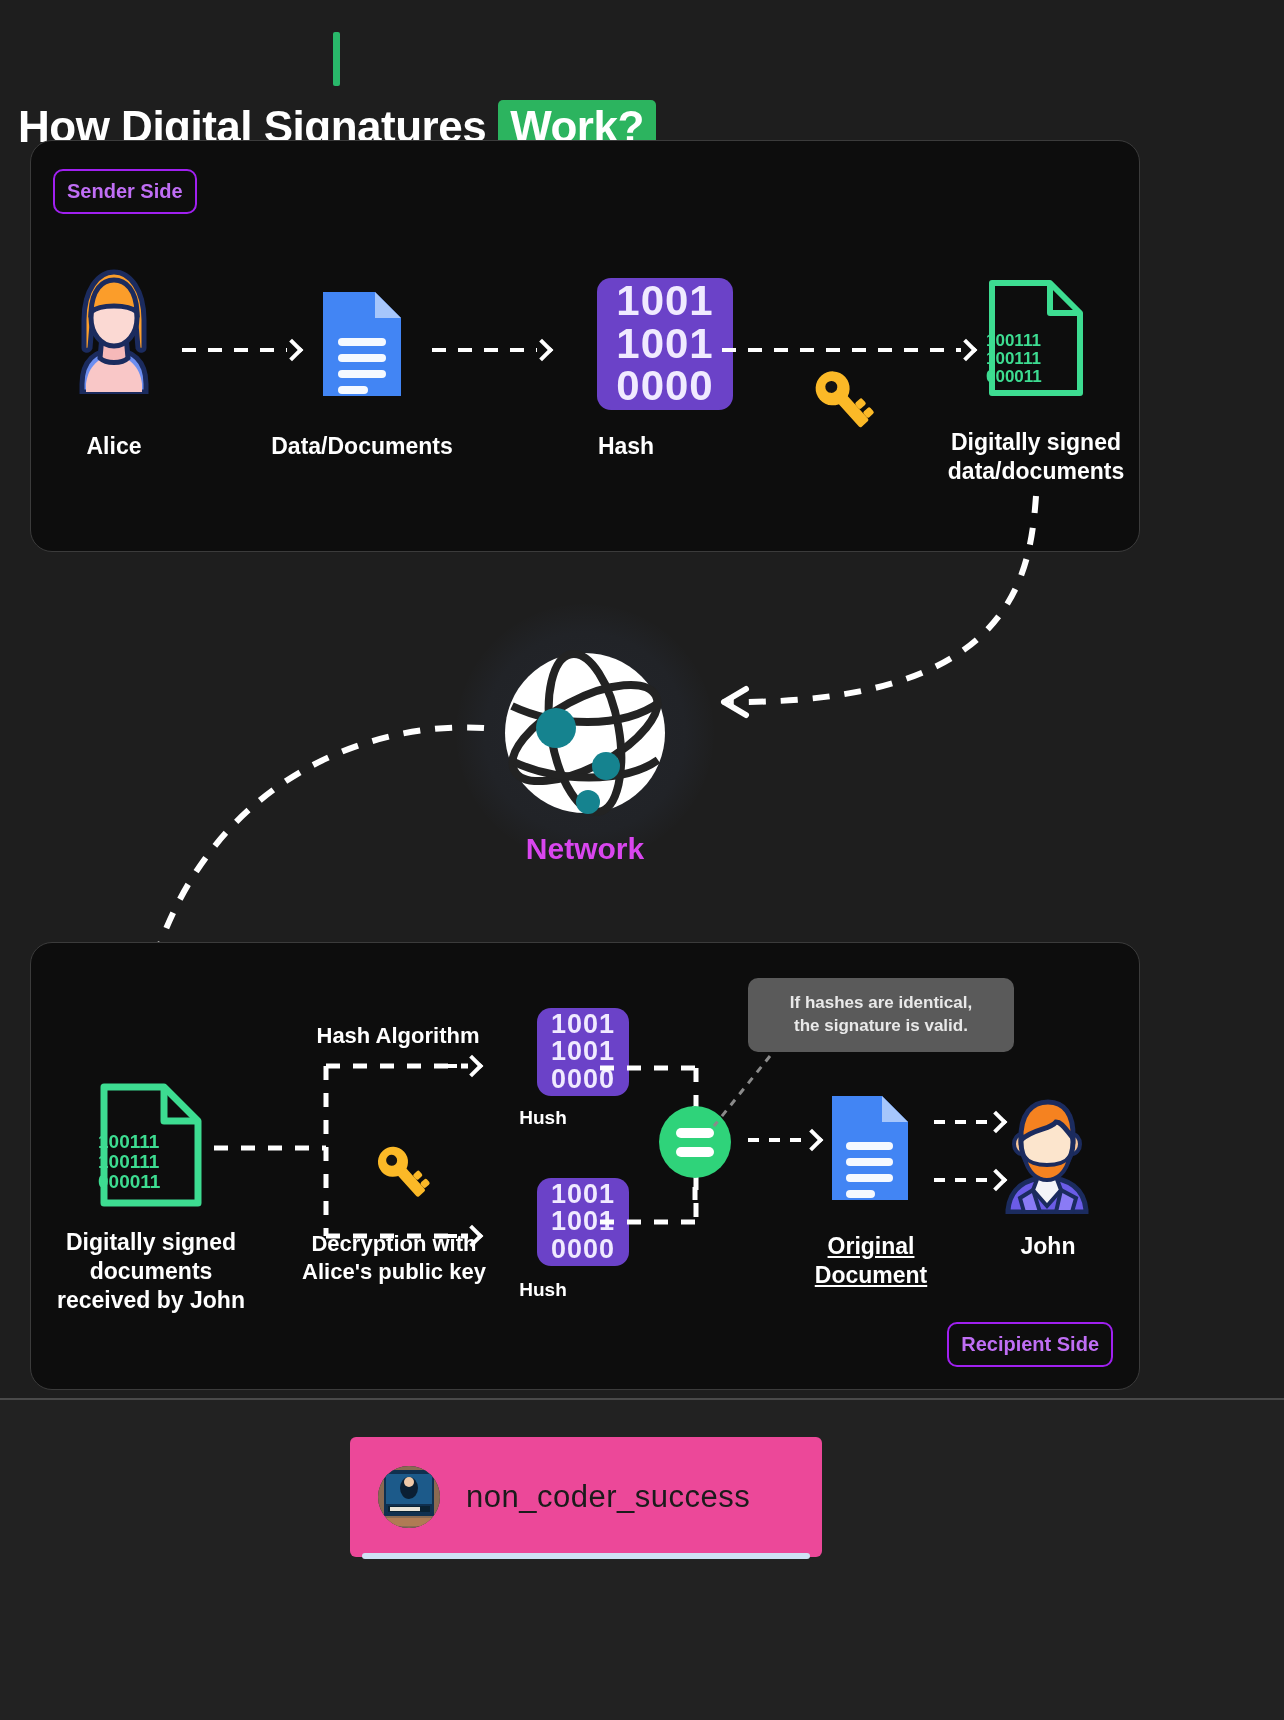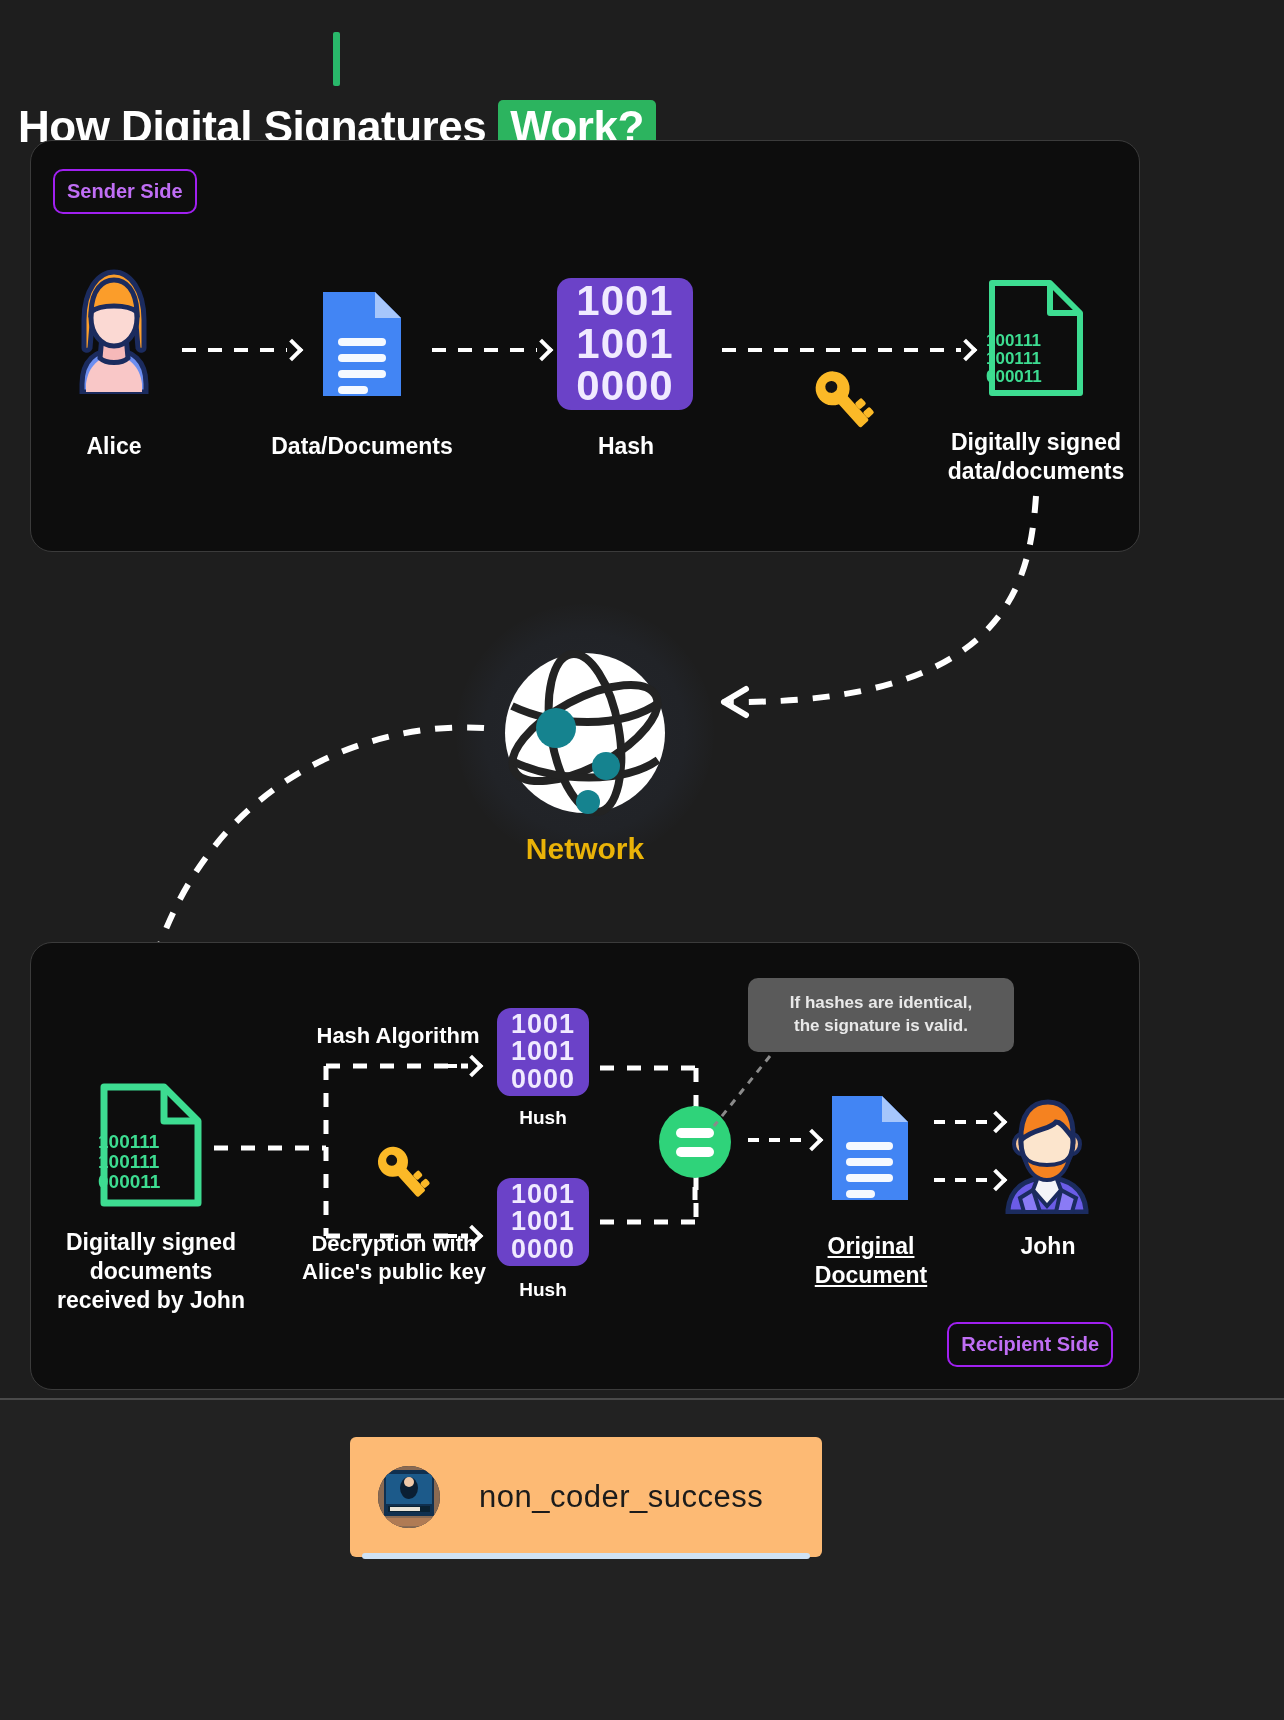--- a/index.html
+++ b/index.html
@@ -47,21 +47,21 @@
     position: absolute; color: #ffffff; font-size: 23px; font-weight: bold;
     text-align: center; line-height: 1.25; white-space: pre-line;
   }
   .cap.small { font-size: 19px; }
 
   
   .hashbox {
     position: absolute; background: #6b42c8; border-radius: 14px;
     color: #f0eaff; font-weight: bold; text-align: center;
     display: flex; flex-direction: column; justify-content: center;
-    line-height: 1.02; letter-spacing: 1px;
+    line-height: 1.02; letter-spacing: 1px; margin-left: 40px;
   }
 
   
   .greendoc { position: absolute; }
   .greendoc .bits {
     position: absolute; color: #3ddc91; font-weight: bold; 
     line-height: 1.05; left: 0; right: 0;
   }
 
   
@@ -84,21 +84,21 @@
     position: absolute; color: #ffffff; font-size: 22px; font-weight: bold;
     text-align: center; line-height: 1.25; white-space: pre-line;
   }
 
   
   #network-glow {
     position: absolute; left: 456px; top: 604px; width: 258px; height: 258px;
     border-radius: 50%; background: radial-gradient(circle, #24262c 0%, #212327 55%, #1e1e1e 72%);
   }
   #network-label { position: absolute; left: 456px; top: 832px; width: 258px;
-    text-align: center; color:#eab308; font-size: 30px; font-weight: bold; }
+    text-align: center; color:#d946ef; font-size: 30px; font-weight: bold; }
 
   
   #tooltip {
     position: absolute; left: 748px; top: 978px; width: 266px;
     background: #5a5a5a; border-radius: 10px; padding: 14px 12px;
     color: #e9e9e9; font-size: 17px; font-weight: bold; text-align: center;
     line-height: 1.35; white-space: pre-line;
   }
 
   
@@ -109,22 +109,22 @@
   }
   #eq-badge span { display:block; width: 38px; height: 10px; background:#fff; border-radius:5px; }
 
   
   #footer-bar {
     position: absolute; left: 0; top: 1398px; width: 1284px; height: 322px;
     background: #222222; border-top: 2px solid #4a4a4a;
   }
   #wm-card {
     position: absolute; left: 350px; top: 1437px; width: 472px; height: 120px;
-    background: #fdba74; border-radius: 6px;
-    display: flex; align-items: center; gap: 39px; padding-left: 28px;
+    background: #ec4899; border-radius: 6px;
+    display: flex; align-items: center; gap: 26px; padding-left: 28px;
   }
   #wm-underline {
     position:absolute; left:362px; top:1553px; width:448px; height:6px;
     background:#cfe2f5; border-radius:3px;
   }
   #wm-avatar {
     width: 62px; height: 62px; border-radius: 50%; overflow: hidden; flex: none;
     background: #1a2a3a; position: relative;
   }
   #wm-name { font-size: 31px; color: #1b1b1b; font-weight: normal; letter-spacing: .5px; }

